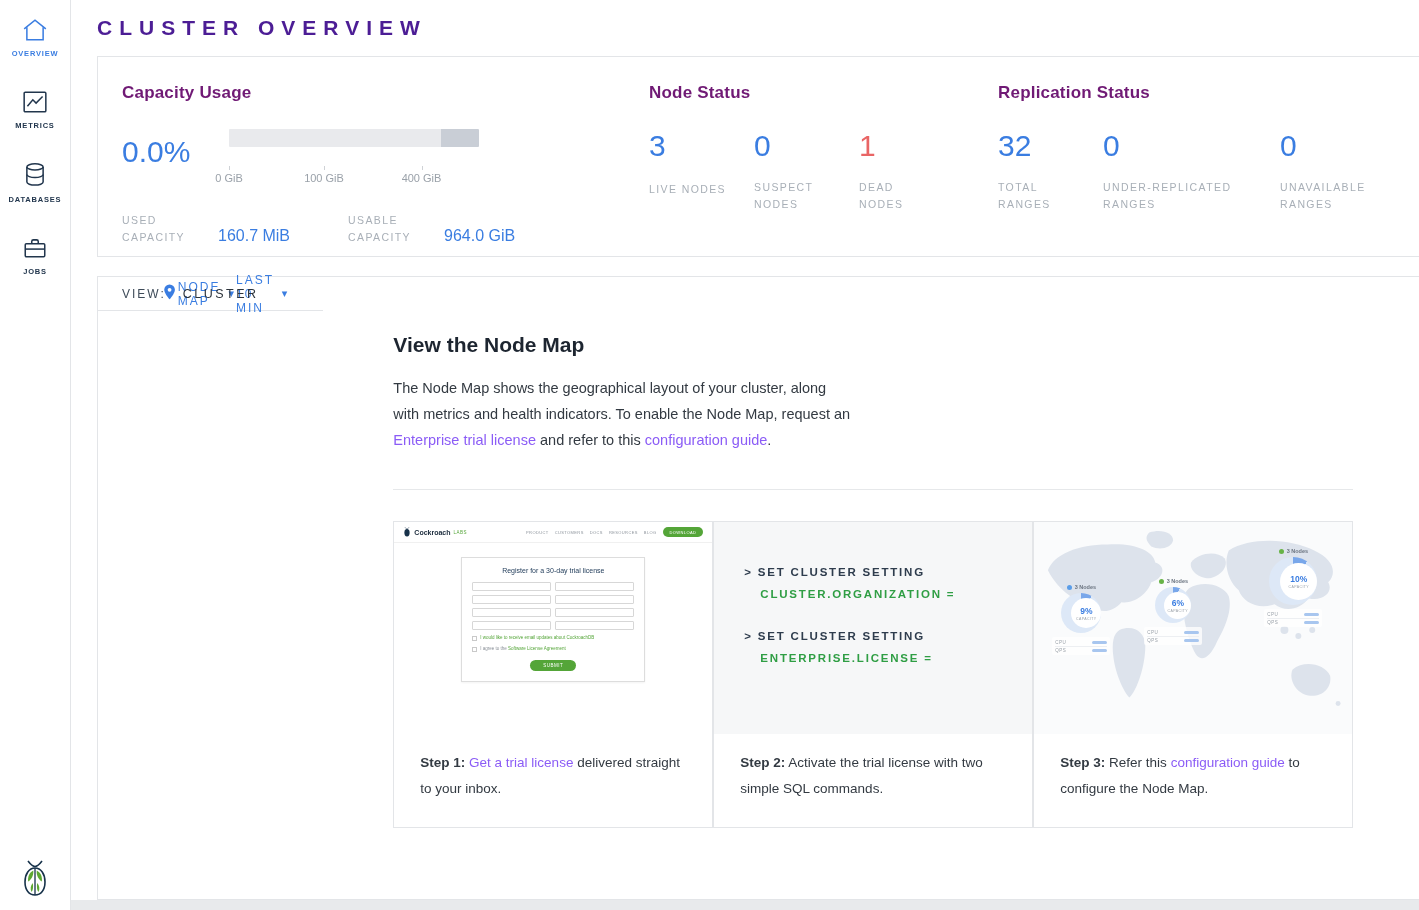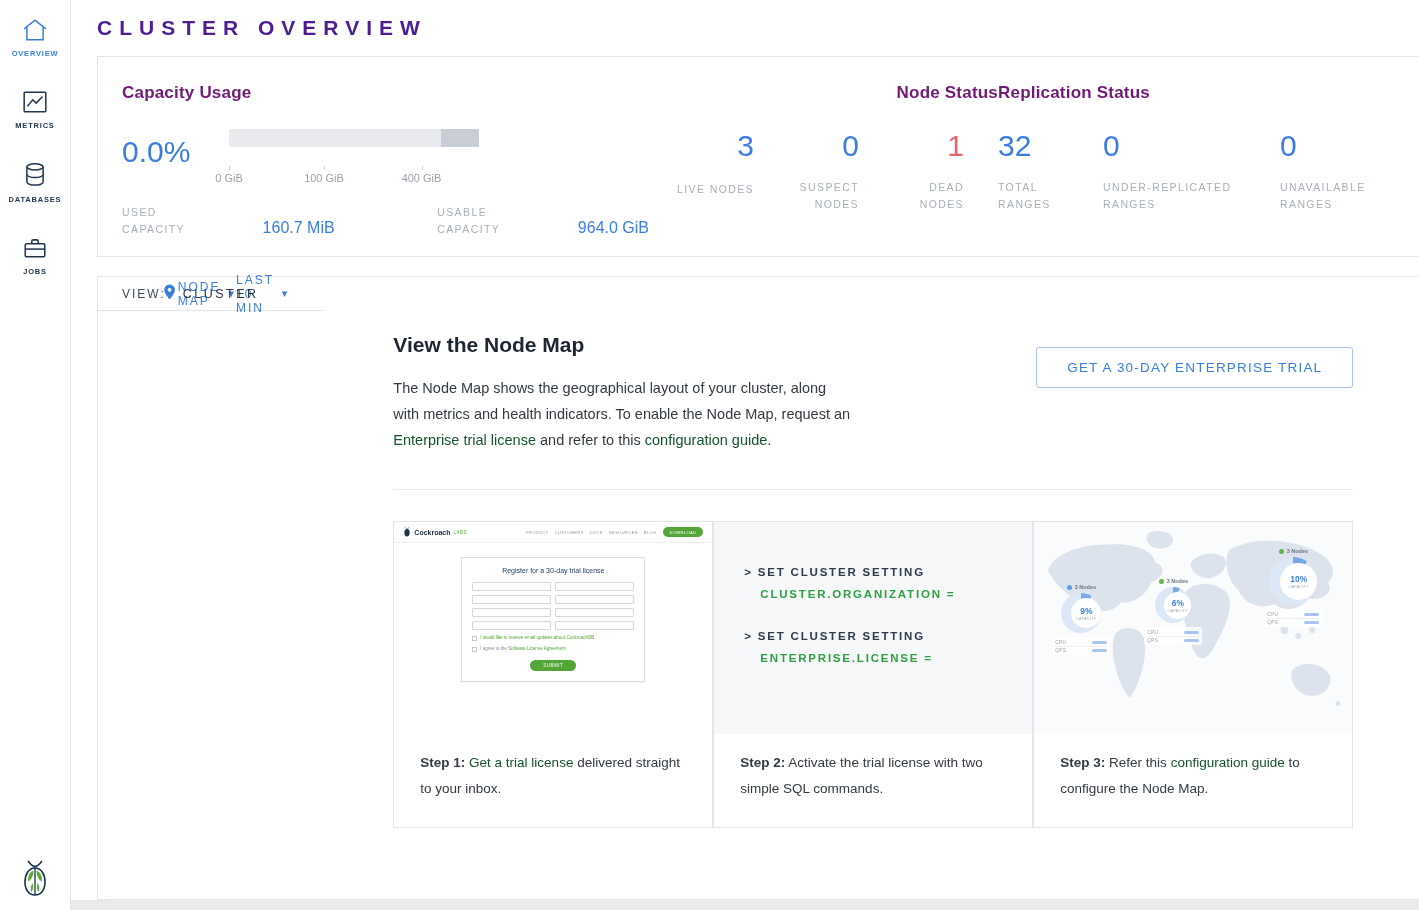--- a/index.html
+++ b/index.html
@@ -18,34 +18,34 @@
 
   
   .content { flex:1; display:flex; flex-direction:column; padding:0 12px 0 26px; background:#fff; }
   .titlebar { height:56px; display:flex; align-items:center; }
   .page-title { font-size:21px; font-weight:bold; letter-spacing:7px; color:#4c1d95; }
 
   
   .summary-card { height:201px; border:1px solid #e3e5e8; background:#fff; display:flex; padding:26px 0 0 24px; }
   .sec-title { font-size:17px; font-weight:600; color:#701a75; letter-spacing:.2px; margin-bottom:26px; }
   .sum-sec.sec-capacity { width:527px; }
-  .sum-sec.sec-nodes { width:349px;text-align:right; }
+  .sum-sec.sec-nodes { width:349px; }
   .sum-sec.sec-repl { flex:1; }
   .cap-main { display:flex; align-items:flex-start; }
   .cap-pct { font-size:30px; color:#3a7de1; width:75px; margin-top:6px; }
   .cap-bar-block { margin-left:32px; width:250px; }
   .cap-bar { width:250px; height:18px; border-radius:1px;
     background:linear-gradient(to right,#e9eaed 0 85%,#c9ced6 85%); }
   .cap-ticks { position:relative; height:22px; margin-top:19px;text-align:right; }
   .tickmark { position:absolute; top:0; width:1px; height:4px; background:#cfd2d6; }
   .tickmark.t0{left:0;} .tickmark.t1{left:38%;} .tickmark.t2{left:77%;}
   .ticklabel { position:absolute; top:6px; transform:translateX(-50%); font-size:11px; color:#9aa1a9; white-space:nowrap; }
   .ticklabel.t0{left:0;} .ticklabel.t1{left:38%;} .ticklabel.t2{left:77%;}
   .mini-label { font-size:10.5px; letter-spacing:1.4px; color:#a8afb7; line-height:17px; display:inline-block; }
-  .cap-stats { display:flex; align-items:flex-end; margin-top:16px;justify-content:space-between; }
+  .cap-stats { display:flex; align-items:flex-end; margin-top:24px; }
   .cap-stats .mini-label { max-width:82px; }
   .cap-stats .ml { margin-left:58px; }
   .cap-value { font-size:16px; color:#3a7de1; margin-left:14px; padding-bottom:1px; white-space:nowrap; }
   .stat-row { display:flex; }
   .stat { width:105px; }
   .stat.stat-wide { width:177px; }
   .stat-num { font-size:30px; color:#3a7de1; margin-bottom:16px; }
   .stat-num.red { color:#e96565; }
   .stat .mini-label { max-width:82px; }
   .stat-wide .mini-label { max-width:160px; }
@@ -60,21 +60,21 @@
     font-size:12px; letter-spacing:2px; }
   .tb-caret { font-size:11px; }
   .tb-center { position:absolute; left:50%; transform:translateX(-50%); display:flex; align-items:center; gap:7px;
     font-size:12.5px; letter-spacing:2.5px; color:#2c333b; }
   .tb-right { margin-left:auto; padding-right:10px; }
 
   .panel { flex:1; padding:0 70px; position:relative; }
   .panel-head { display:flex; justify-content:space-between; margin-top:56px; }
   .nm-title { font-size:21px; font-weight:600; color:#1d2530; margin-bottom:18px; }
   .nm-para { width:462px; font-size:14.5px; line-height:26px; color:#333a42; }
-  .link { color:#14532d; cursor:pointer; text-decoration:none; }
+  .link { color:#8b5cf6; cursor:pointer; text-decoration:none; }
   .trial-btn { margin-top:14px; height:41px; padding:0 30px; background:#fff; border:1px solid #a9c3ea;
     border-radius:3px; color:#3a7de1; font-size:13.5px; letter-spacing:1.2px; cursor:pointer;
     font-family:"Liberation Sans", sans-serif; }
   .divider { height:1px; background:#e6e8ea; margin-top:36px; }
 
   .cards { display:flex; justify-content:space-between; margin-top:31px; }
   .step-card { width:320px; height:307px; border:1px solid #e3e5e8; background:#fff; display:flex; flex-direction:column; overflow:hidden; }
   .card-media { height:212px; flex:0 0 212px; position:relative; overflow:hidden; }
   .card-caption { padding:16px 26px 0; font-size:13.5px; line-height:26px; color:#333a42; }
   .step-prefix { font-weight:bold; }
@@ -282,21 +282,20 @@
 
       <div class="panel">
 
         <div class="panel-head">
           <div>
             <h2 class="nm-title">View the Node Map</h2>
             <p class="nm-para">
               <span>The Node Map shows the geographical layout of your cluster, along with metrics and health indicators. To enable the Node Map, request an </span><a class="link">Enterprise trial license</a><span> and refer to this </span><a class="link">configuration guide</a><span>.</span>
             </p>
           </div>
-          <button class="trial-btn">GET A 30-DAY ENTERPRISE TRIAL</button>
         </div>
 
         <div class="divider"></div>
 
         <div class="cards">
 
           <div class="step-card">
             <div class="card-media mock-site">
               <div class="mock-header">
                 <span class="mock-brand">

